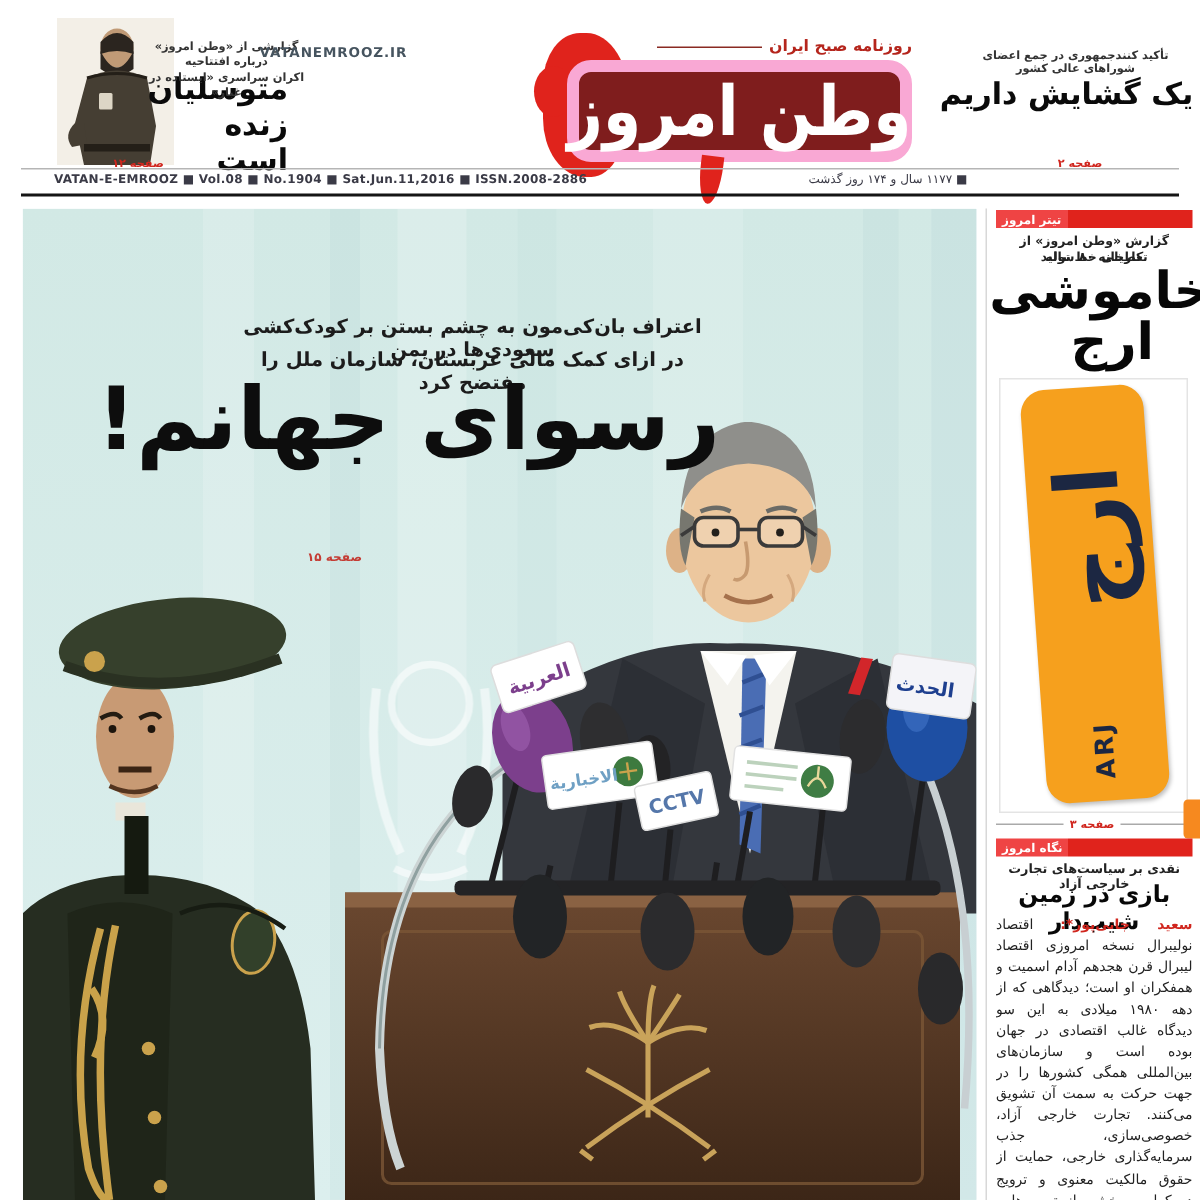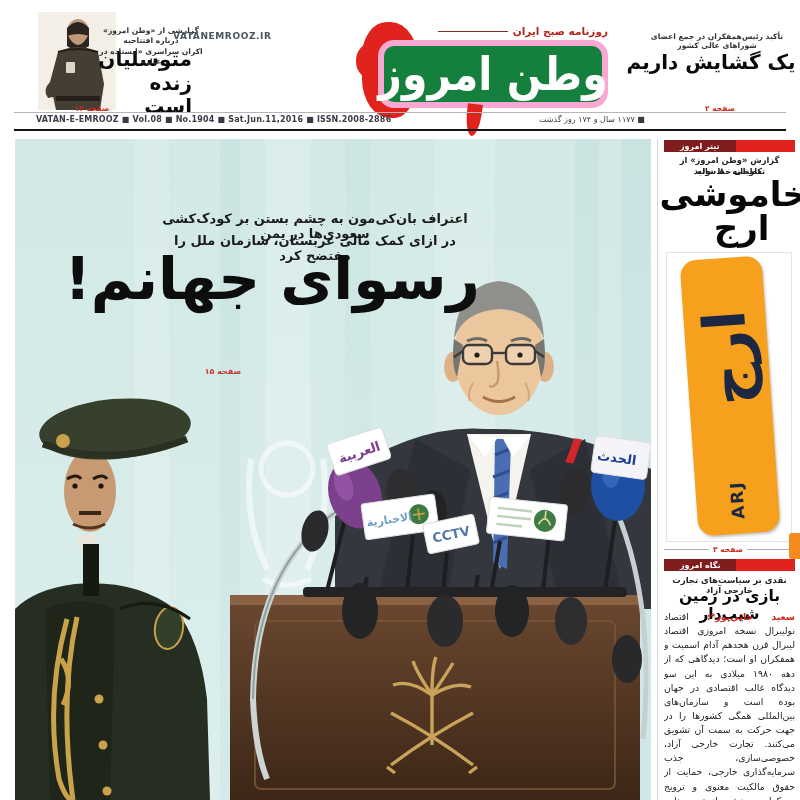--- a/index.html
+++ b/index.html
@@ -6,21 +6,21 @@
   .page{position:relative;width:800px;height:800px;background:#fff;overflow:hidden;
         font-family:"DejaVu Sans",sans-serif;-webkit-font-smoothing:antialiased;}
   .abs{position:absolute;}
   .rtl{direction:rtl;}
   .ctr{text-align:center;}
   
   .site-url{left:173px;top:31px;font-size:9px;font-weight:bold;letter-spacing:.6px;color:#46545f;}
   .tagline{left:438px;top:25px;width:170px;display:flex;align-items:center;gap:5px;}
   .tagline .tl-line{flex:1;height:1px;background:#8a2a22;}
   .tagline .tl-text{color:#b5251c;font-size:10.5px;font-weight:bold;white-space:nowrap;}
-  .logo-box{left:378px;top:40px;width:230px;height:68px;background:#15803d;border:6px solid #f9a8d4;
+  .logo-box{left:378px;top:40px;width:230px;height:68px;background:#7f1d1d;border:8px solid #f9a8d4;
             border-radius:16px;display:flex;align-items:center;justify-content:center;box-sizing:border-box;}
   .logo-text{color:#fff;font-size:41px;font-weight:900;transform:scaleY(1.12);letter-spacing:-1px;white-space:nowrap;}
   .logo-fl1{left:362px;top:22px;width:58px;height:96px;background:#e0231c;
             border-radius:46% 54% 48% 52% / 38% 52% 56% 44%;}
   .logo-fl2{left:356px;top:44px;width:26px;height:34px;background:#e0231c;border-radius:50%;}
   .logo-tail{left:466px;top:104px;width:15px;height:32px;background:#e0231c;
              border-radius:0 0 60% 60% / 0 0 100% 100%;transform:rotate(7deg);}
   .lp-kicker{left:92px;top:26px;width:118px;font-size:7.6px;font-weight:600;color:#333;line-height:1.35;}
   .lp-title{left:100px;top:48px;width:92px;font-size:20px;font-weight:900;color:#0a0a0a;line-height:1.18;text-align:right;}
   .lp-page{left:70px;top:104px;width:44px;font-size:7.5px;font-weight:bold;color:#d0261e;}
@@ -37,22 +37,22 @@
   .photo{left:15px;top:139px;width:636px;height:661px;overflow:hidden;}
   .photo svg{position:absolute;left:0;top:0;}
   .lead-kicker1{left:140px;top:72px;width:320px;font-size:13px;font-weight:bold;color:#1c1c1c;}
   .lead-kicker2{left:140px;top:94px;width:320px;font-size:13px;font-weight:bold;color:#1c1c1c;}
   .lead-headline{left:85px;top:110px;width:380px;font-size:58px;font-weight:900;color:#0d0d0d;
                  line-height:1.05;white-space:nowrap;text-align:center;}
   .lead-page{left:168px;top:228px;width:80px;font-size:8px;font-weight:bold;color:#c43c34;}
   
   .sb-divider{left:657px;top:139px;width:1px;height:661px;background:#d8d8d8;}
   .tab{left:664px;width:131px;height:12px;display:flex;direction:ltr;}
-  .tab .tab-label{background:#7f1d1d;color:#fff;font-size:8px;font-weight:bold;
-                  padding:0 16px;display:flex;align-items:center;white-space:nowrap;}
+  .tab .tab-label{background:#ef4444;color:#fff;font-size:8px;font-weight:bold;
+                  padding:0 4px;display:flex;align-items:center;white-space:nowrap;}
   .tab .tab-bar{flex:1;background:#e0231c;}
   .tab1{top:140px;} .tab2{top:559px;}
   .sb-kicker{left:664px;width:131px;font-size:8.3px;font-weight:600;color:#222;line-height:1.3;}
   .sbk1{top:155px;} .sbk2{top:166px;}
   .sb-title1{left:676px;top:177px;width:131px;font-size:34px;font-weight:900;color:#070707;line-height:1.0;}
   .arj-frame{left:666px;top:252px;width:126px;height:290px;border:1px solid #e4e4e4;box-sizing:border-box;}
   .arj-logo{position:absolute;left:22px;top:5px;width:82px;height:276px;background:#f6a01d;
             border-radius:16px;transform:rotate(-4deg);box-shadow:1px 2px 3px rgba(0,0,0,.25);}
   .arj-fa{position:absolute;top:100px;left:50%;transform:translate(-50%,-50%) rotate(-90deg);
           font-size:58px;font-weight:900;color:#1c2742;}
@@ -99,21 +99,21 @@
     <span class="tl-line"></span>
     <span class="tl-text rtl">روزنامه صبح ایران</span>
   </div>
   <div class="abs logo-fl1"></div>
   <div class="abs logo-fl2"></div>
   <div class="abs logo-box">
     <span class="logo-text rtl">وطن امروز</span>
   </div>
   <div class="abs logo-tail"></div>
 
-  <div class="abs rp-kicker ctr rtl">تأکید رئیس‌همفکران در جمع اعضای شوراهای عالی کشور</div>
+  <div class="abs rp-kicker ctr rtl">تأکید کنند‌جمهوری در جمع اعضای شوراهای عالی کشور</div>
   <div class="abs rp-title ctr rtl">
     <div>یک گشایش داریم</div>
   </div>
   <div class="abs rp-page ctr rtl">صفحه ۲</div>
 
   <div class="abs hr1"></div>
   <div class="abs info info-en" style="direction:ltr">VATAN-E-EMROOZ ■ Vol.08 ■ No.1904 ■ Sat.Jun.11,2016 ■ ISSN.2008-2886</div>
   <div class="abs info info-counter rtl">■ ۱۱۷۷ سال و ۱۷۴ روز گذشت</div>
   <div class="abs hr2"></div>
 

